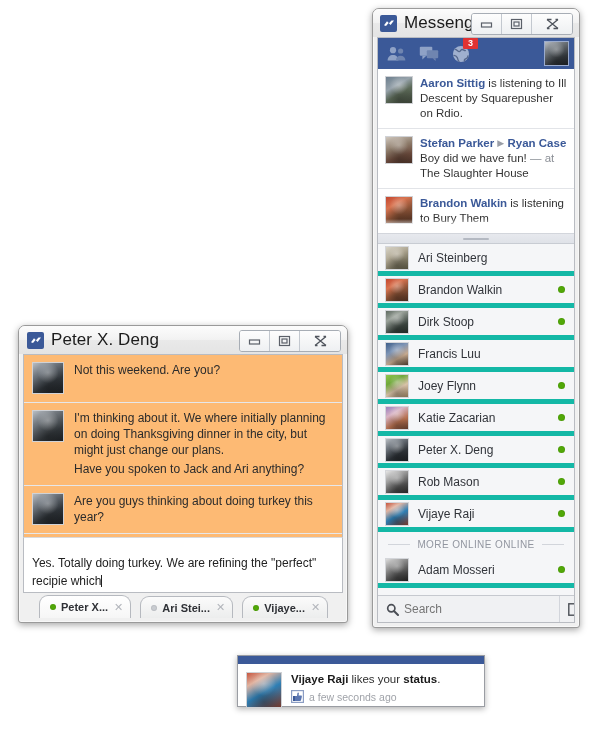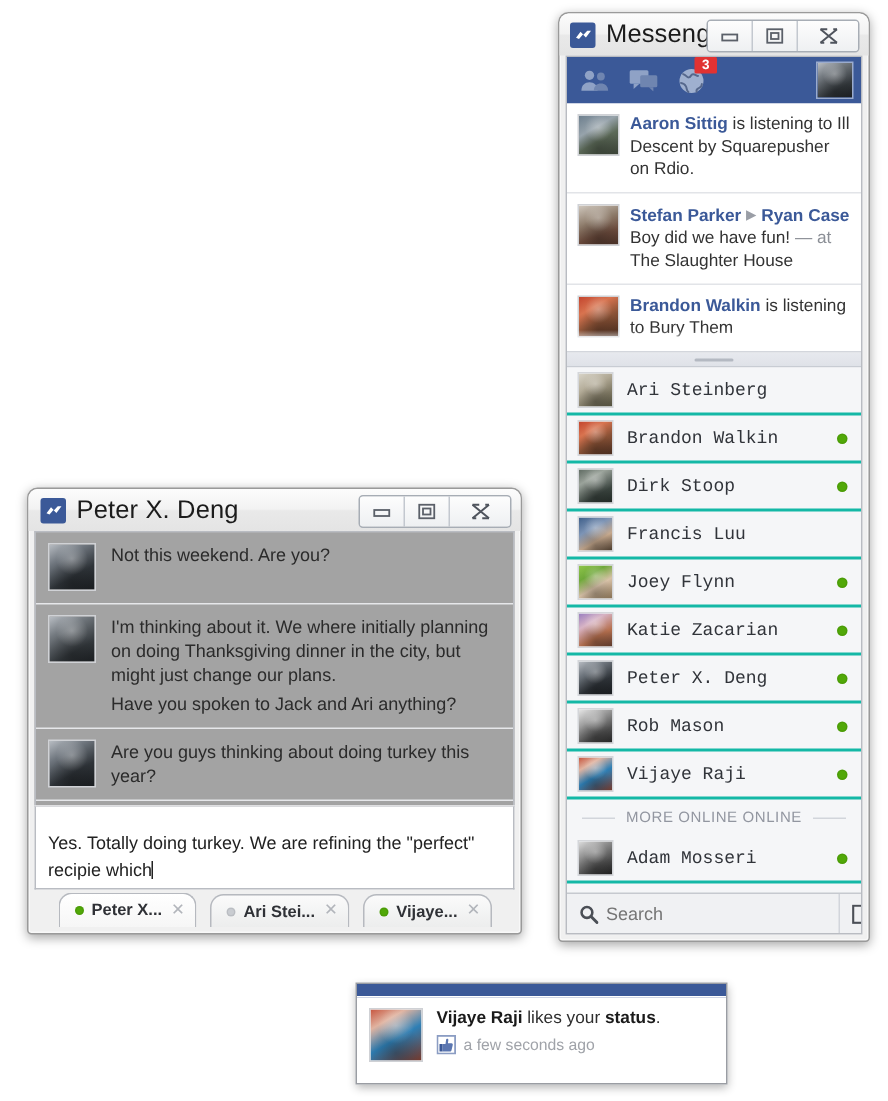--- a/index.html
+++ b/index.html
@@ -142,23 +142,22 @@
   .buddies{
     flex:1;
     background:#f5f6f8;
     overflow:hidden;
     position:relative;
   }
   .buddy{
     display:flex;align-items:center;
     height:32px;
     padding:0 9px 0 7px;
-    border-bottom:2px solid #14b8a6;
-    box-sizing:border-box;
-    font-family:Liberation Mono, monospace;
+    border-bottom:5px solid #14b8a6;
+    box-sizing:border-box;
   }
   .buddy-av{
     width:24px;height:24px;flex:none;margin-right:9px;
     border:1px solid #d4d6da;box-sizing:border-box;overflow:hidden;
   }
   .buddy-name{
     flex:1;font-size:12px;color:#31343a;
     white-space:nowrap;overflow:hidden;
   }
   .dot{width:7px;height:7px;border-radius:50%;background:#51a808;flex:none;
@@ -195,21 +194,21 @@
   }
 
   
   #chat{left:18px;top:325px;width:330px;height:298px;}
   #chat .body{
     position:absolute;left:4px;right:4px;top:28px;bottom:4px;
     display:flex;flex-direction:column;
   }
   .msg-list{
     flex:1;
-    background:#a3a3a3;
+    background:#fdba74;
     border:1px solid #b9bcc2;
     border-bottom:none;
     box-sizing:border-box;
     overflow:hidden;
   }
   .msg-group{
     display:flex;
     padding:7px 8px 8px 8px;
     border-bottom:1px solid #e6e7ea;
     box-sizing:border-box;
@@ -267,21 +266,21 @@
   .tab-label{
     font-size:11px;font-weight:bold;color:#2f3136;
     white-space:nowrap;margin-right:6px;
   }
   .tab-close{
     font-size:11px;color:#b2b5bb;line-height:1;
   }
 
   
   #toast{
-    position:absolute;left:237px;top:655px;width:248px;height:68px;
+    position:absolute;left:237px;top:655px;width:248px;height:52px;
     background:#fff;
     border:1px solid #9a9da3;
     box-sizing:border-box;
     box-shadow:0 2px 6px rgba(0,0,0,.3);
   }
   #toast .toast-bar{
     height:8px;background:#3b5998;
     border-bottom:1px solid #fff;
   }
   #toast .toast-body{

